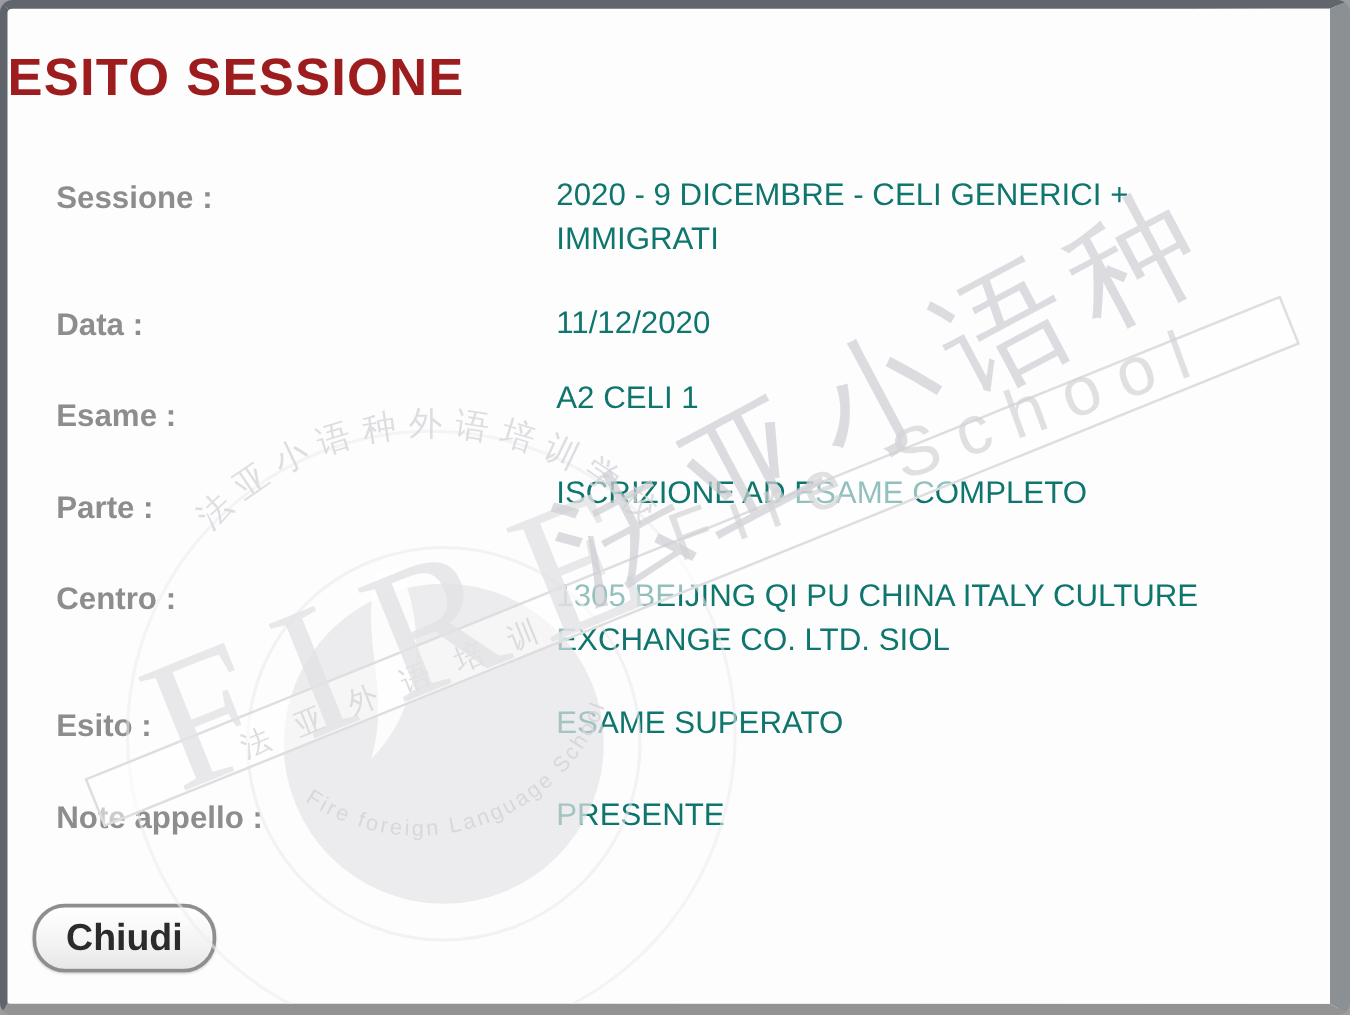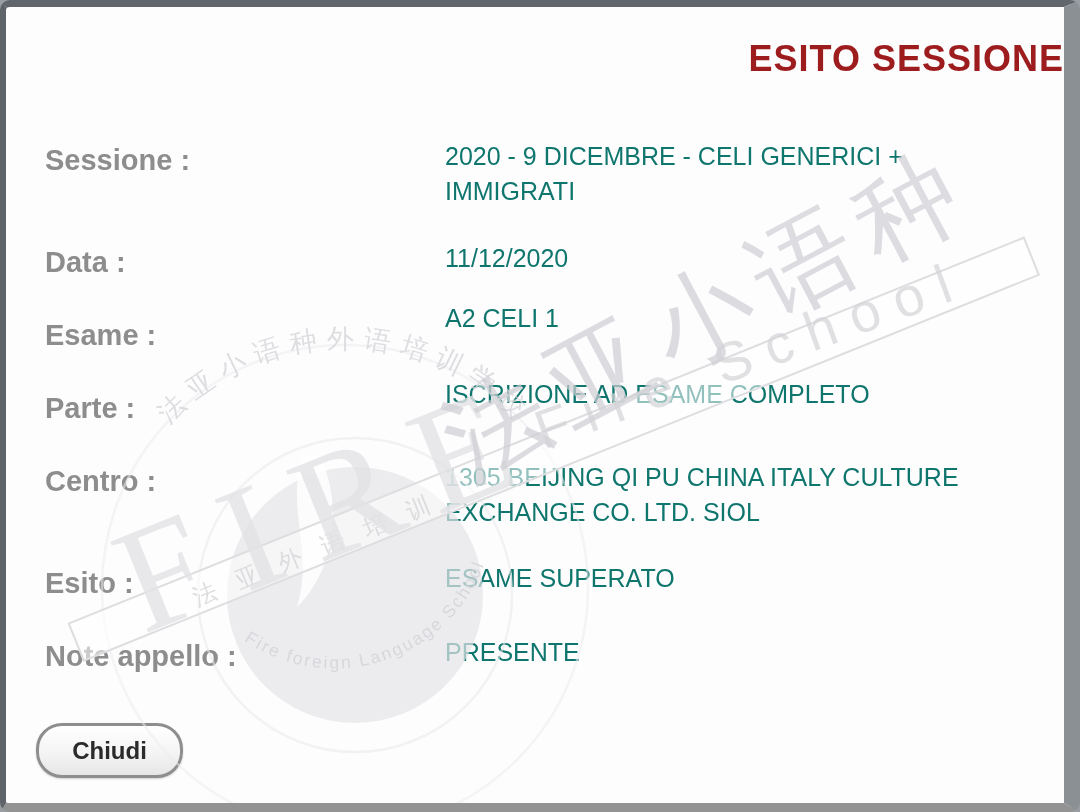--- a/index.html
+++ b/index.html
@@ -2,30 +2,30 @@
 <html><head>
 <meta charset="utf-8">
 <style>
   html,body{margin:0;padding:0;width:1080px;height:812px;overflow:hidden;
     font-family:"Liberation Sans","DejaVu Sans",sans-serif;background:#9a9ea2;}
   .frame{position:absolute;inset:0;box-sizing:border-box;background:#fdfdfe;
     border-top:7px solid #61666c;border-left:6px solid #5f646a;
     border-right:16px solid #8b9095;border-bottom:9px solid #939393;
     border-radius:10px;overflow:hidden;}
   .content{position:absolute;inset:0;}
-  .dlg-title{position:absolute;top:31px;left:0;width:100%;text-align:right;
-    font-size:36px;font-weight:bold;letter-spacing:1px;color:#9d1c1e;}
-  .flabel{position:absolute;left:39px;font-size:29px;font-weight:bold;color:#8d8d8d;white-space:nowrap;}
+  .dlg-title{position:absolute;top:31px;left:0;width:100%;text-align:left;
+    font-size:42px;font-weight:bold;letter-spacing:1px;color:#9d1c1e;}
+  .flabel{position:absolute;left:39px;font-size:25px;font-weight:bold;color:#8d8d8d;white-space:nowrap;}
   .fvalue{position:absolute;left:439px;width:580px;font-size:25px;color:#0f766e;line-height:35px;}
-  .chiudi{position:absolute;left:30px;top:716px;width:141px;height:49px;
+  .chiudi{position:absolute;left:20px;top:716px;width:141px;height:49px;
     border:3px solid #8e8e8e;border-radius:26px;
     background:linear-gradient(180deg,#ffffff 0%,#f4f4f4 55%,#e6e6e6 100%);
     box-shadow:0 1px 2px rgba(0,0,0,0.18);
     display:flex;align-items:center;justify-content:center;
-    font-size:24px;font-weight:600;color:#2b2b2b;cursor:pointer;}
+    font-size:30px;font-weight:600;color:#2b2b2b;cursor:pointer;}
   .watermark{position:absolute;inset:0;pointer-events:none;}
 </style>
 </head>
 <body>
 
 <div class="frame">
   <div class="content">
 
     <div class="dlg-title">ESITO SESSIONE</div>
 

